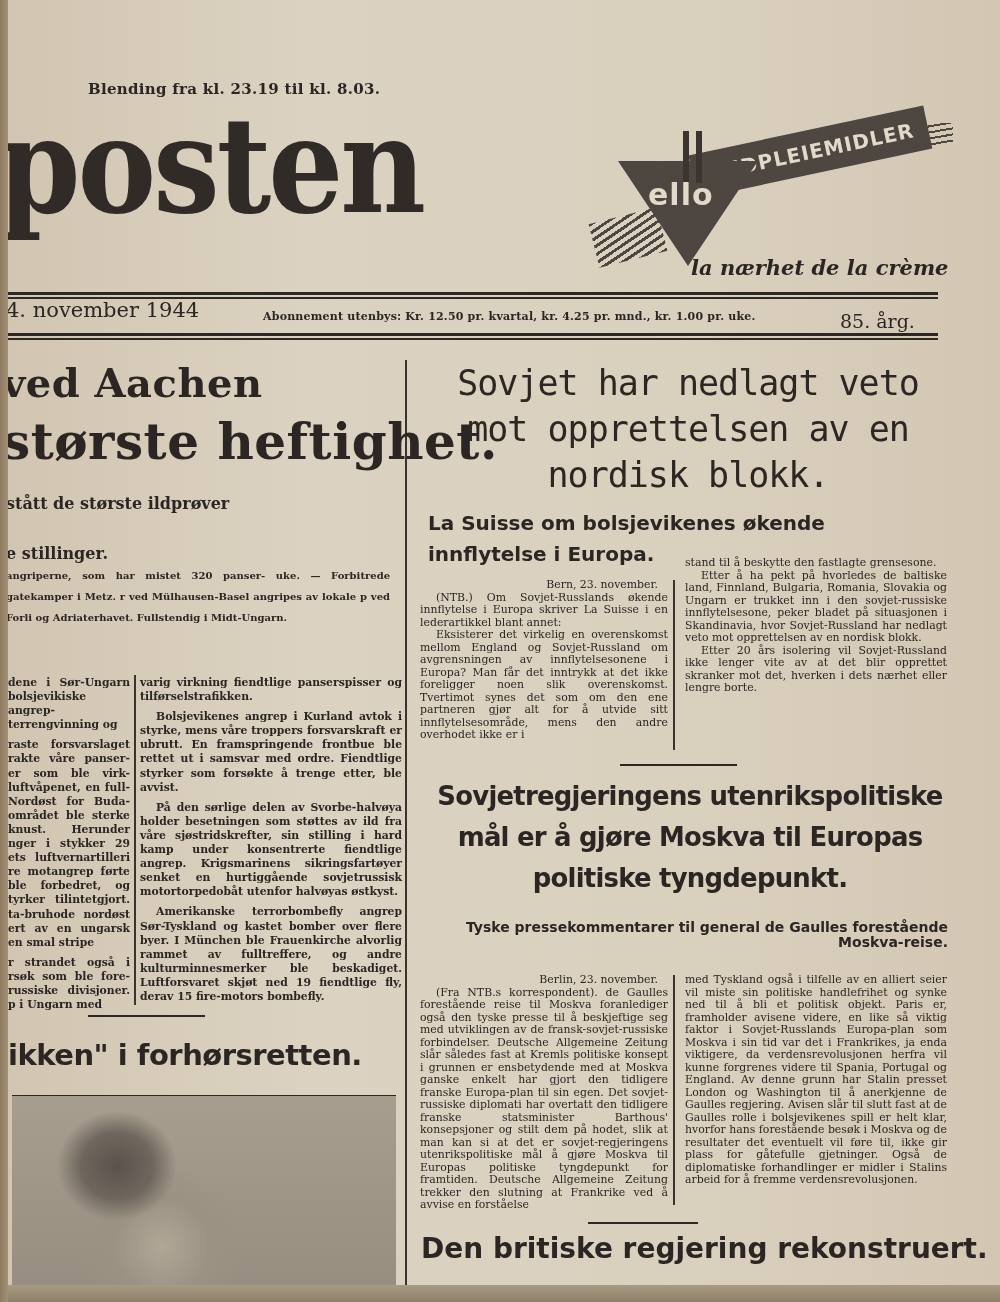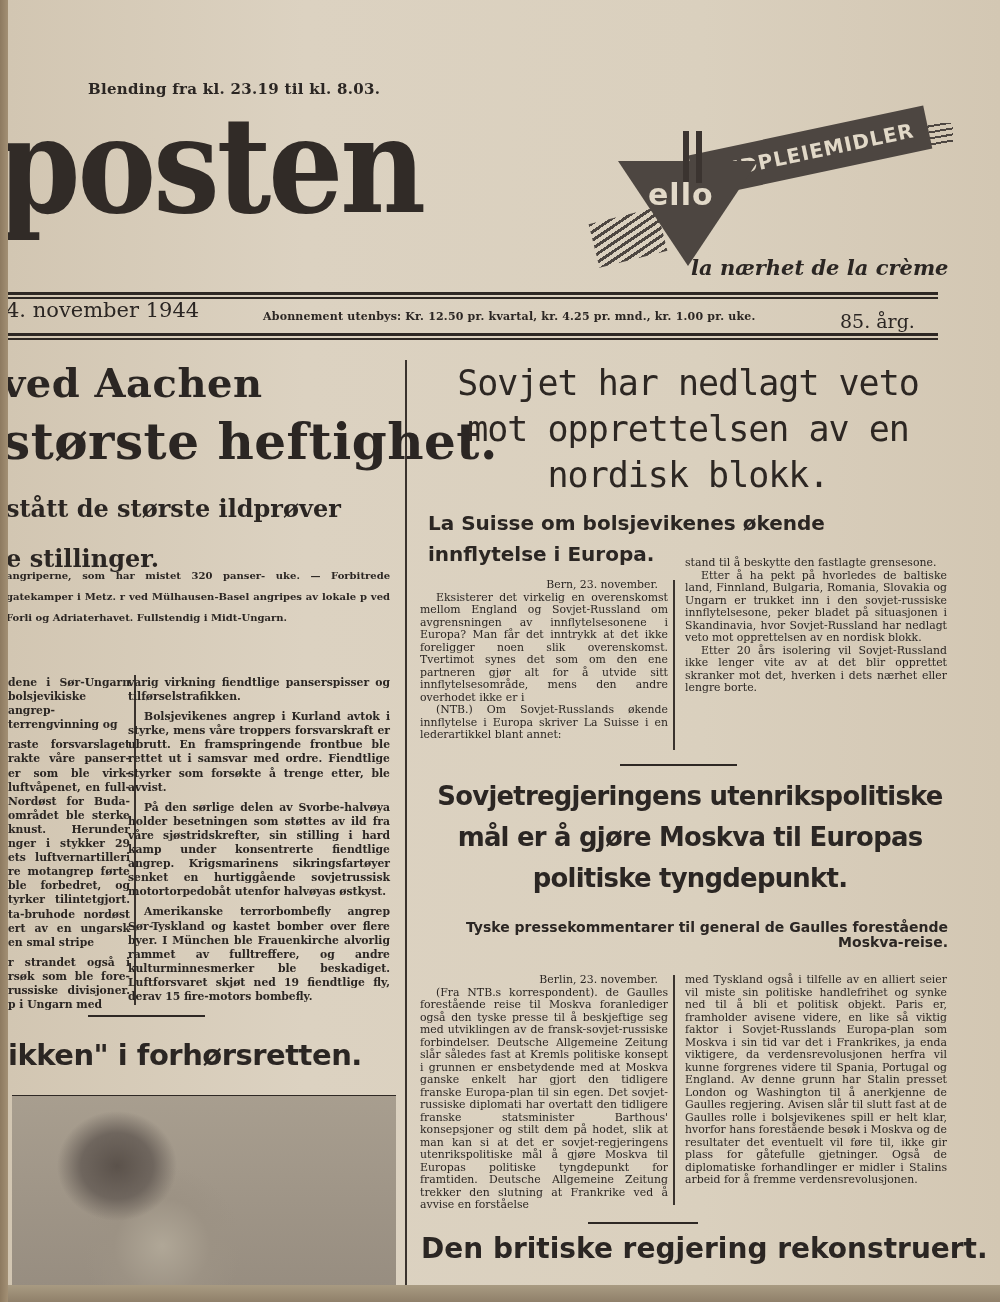--- a/index.html
+++ b/index.html
@@ -65,21 +65,21 @@
     
     .rule { background: #2e2824; height: 3px; }
     .rule.thin { height: 1.5px; }
     .date { left: -2px; top: 298px; font-size: 21px; font-weight: normal; }
     .subs { left: 255px; top: 310px; font-size: 11px; font-weight: bold; letter-spacing: 0.2px; }
     .year { left: 832px; top: 310px; font-size: 19px; }
     .vrule { width: 1.5px; background: #3a332e; }
     
     .lh1 { left: -6px; top: 360px; font-weight: bold; font-size: 40px; letter-spacing: 0.5px; line-height: 1.15; }
     .lh2 { left: -6px; top: 412px; font-weight: bold; font-size: 50px; letter-spacing: 0.5px; text-align: center; }
-    .lsub { left: -2px; font-weight: bold; font-size: 24px; }
+    .lsub { left: -2px; font-weight: bold; font-size: 16px; }
     .ldeck { left: -2px; top: 565px; width: 384px; font-weight: bold; font-size: 10px; line-height: 21px; text-align: justify; }
     .col { font-size: 10.8px; line-height: 14.1px; text-align: justify; font-weight: bold; }
     .col p { text-indent: 0; }
     .col p.ind { text-indent: 16px; }
     .col p.gap { margin-top: 6px; }
     
     .rh1 {
       left: 410px; top: 360px; width: 540px; font-family: "DejaVu Sans Mono", monospace;
       font-size: 35px; line-height: 46px; text-align: center; letter-spacing: -1px; color: #2d2723;
     }
@@ -140,38 +140,38 @@
   <div class="abs lh2">største heftighet.</div>
   <div class="abs lsub" style="top:494px;">stått de største ildprøver</div>
   <div class="abs lsub" style="top:544px;text-align:right;">e stillinger.</div>
   <div class="abs ldeck">angriperne, som har mistet 320 panser- uke. — Forbitrede gatekamper i Metz. r ved Mülhausen-Basel angripes av lokale p ved Forli og Adriaterhavet. Fullstendig i Midt-Ungarn.</div>
 
   <div class="abs col" style="left:0; top:676px; width:122px;">
     <p>dene i Sør-Ungarn bolsjevikiske angrep- terrengvinning og</p>
     <p class="gap">raste forsvarslaget rakte våre panser- er som ble virk- luftvåpenet, en full- Nordøst for Buda- området ble sterke knust. Herunder nger i stykker 29 ets luftvernartilleri re motangrep førte ble forbedret, og tyrker tilintetgjort. ta-bruhode nordøst ert av en ungarsk en smal stripe</p>
     <p class="gap">r strandet også i rsøk som ble fore- russiske divisjoner. p i Ungarn med</p>
   </div>
-  <div class="abs col" style="left:120px; top:676px; width:262px;">
+  <div class="abs col" style="left:132px; top:676px; width:262px;">
     <p>varig virkning fiendtlige panserspisser og tilførselstrafikken.</p>
     <p class="ind gap">Bolsjevikenes angrep i Kurland avtok i styrke, mens våre troppers forsvarskraft er ubrutt. En framspringende frontbue ble rettet ut i samsvar med ordre. Fiendtlige styrker som forsøkte å trenge etter, ble avvist.</p>
     <p class="ind gap">På den sørlige delen av Svorbe-halvøya holder besetningen som støttes av ild fra våre sjøstridskrefter, sin stilling i hard kamp under konsentrerte fiendtlige angrep. Krigsmarinens sikringsfartøyer senket en hurtiggående sovjetrussisk motortorpedobåt utenfor halvøyas østkyst.</p>
     <p class="ind gap">Amerikanske terrorbombefly angrep Sør-Tyskland og kastet bomber over flere byer. I München ble Frauenkirche alvorlig rammet av fulltreffere, og andre kulturminnesmerker ble beskadiget. Luftforsvaret skjøt ned 19 fiendtlige fly, derav 15 fire-motors bombefly.</p>
   </div>
 
   <div class="abs rule thin" style="left:80px; top:1015px; width:117px;"></div>
   <div class="abs bhead">ikken" i forhørsretten.</div>
   <div class="abs rule thin" style="left:4px; top:1095px; width:384px;"></div>
   <div class="abs photo"></div>
 
   <div class="abs rh1">Sovjet har nedlagt veto mot opprettelsen av en nordisk blokk.</div>
   <div class="abs rdeck">La Suisse om bolsjevikenes økende innflytelse i Europa.</div>
   <div class="abs rcol" style="left:412px; top:579px; width:248px;">
     <p style="text-align:right; padding-right:10px;">Bern, 23. november.</p>
+    <p class="ind">(NTB.) Om Sovjet-Russlands økende innflytelse i Europa skriver La Suisse i en lederartikkel blant annet:</p>
     <p class="ind">Eksisterer det virkelig en overenskomst mellom England og Sovjet-Russland om avgrensningen av innflytelsesonene i Europa? Man får det inntrykk at det ikke foreligger noen slik overenskomst. Tvertimot synes det som om den ene partneren gjør alt for å utvide sitt innflytelsesområde, mens den andre overhodet ikke er i</p>
-    <p class="ind">(NTB.) Om Sovjet-Russlands økende innflytelse i Europa skriver La Suisse i en lederartikkel blant annet:</p>
   </div>
   <div class="abs rcol" style="left:677px; top:557px; width:262px;">
     <p>stand til å beskytte den fastlagte grensesone.</p>
     <p class="ind">Etter å ha pekt på hvorledes de baltiske land, Finnland, Bulgaria, Romania, Slovakia og Ungarn er trukket inn i den sovjet-russiske innflytelsesone, peker bladet på situasjonen i Skandinavia, hvor Sovjet-Russland har nedlagt veto mot opprettelsen av en nordisk blokk.</p>
     <p class="ind">Etter 20 års isolering vil Sovjet-Russland ikke lenger vite av at det blir opprettet skranker mot det, hverken i dets nærhet eller lengre borte.</p>
   </div>
 
   <div class="abs rule thin" style="left:612px; top:764px; width:117px;"></div>
   <div class="abs rh2">Sovjetregjeringens utenrikspolitiske mål er å gjøre Moskva til Europas politiske tyngdepunkt.</div>
   <div class="abs rdeck2">Tyske pressekommentarer til general de Gaulles forestående Moskva-reise.</div>

